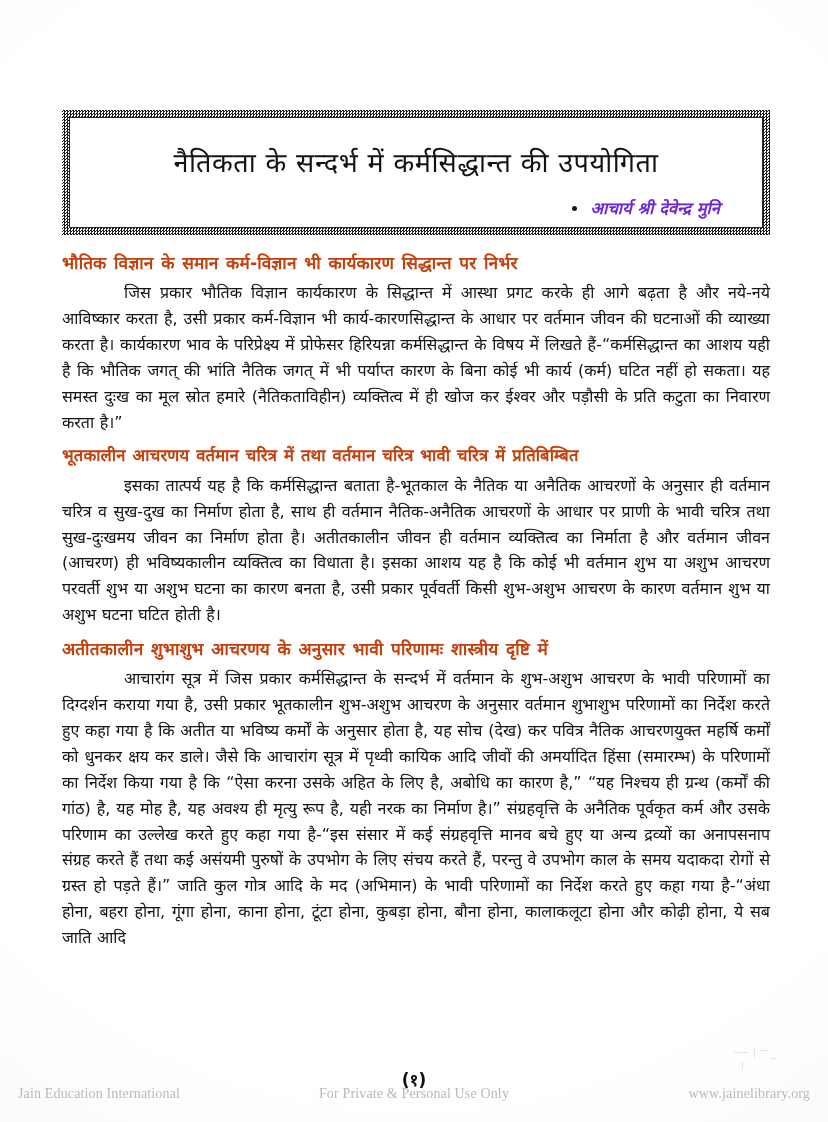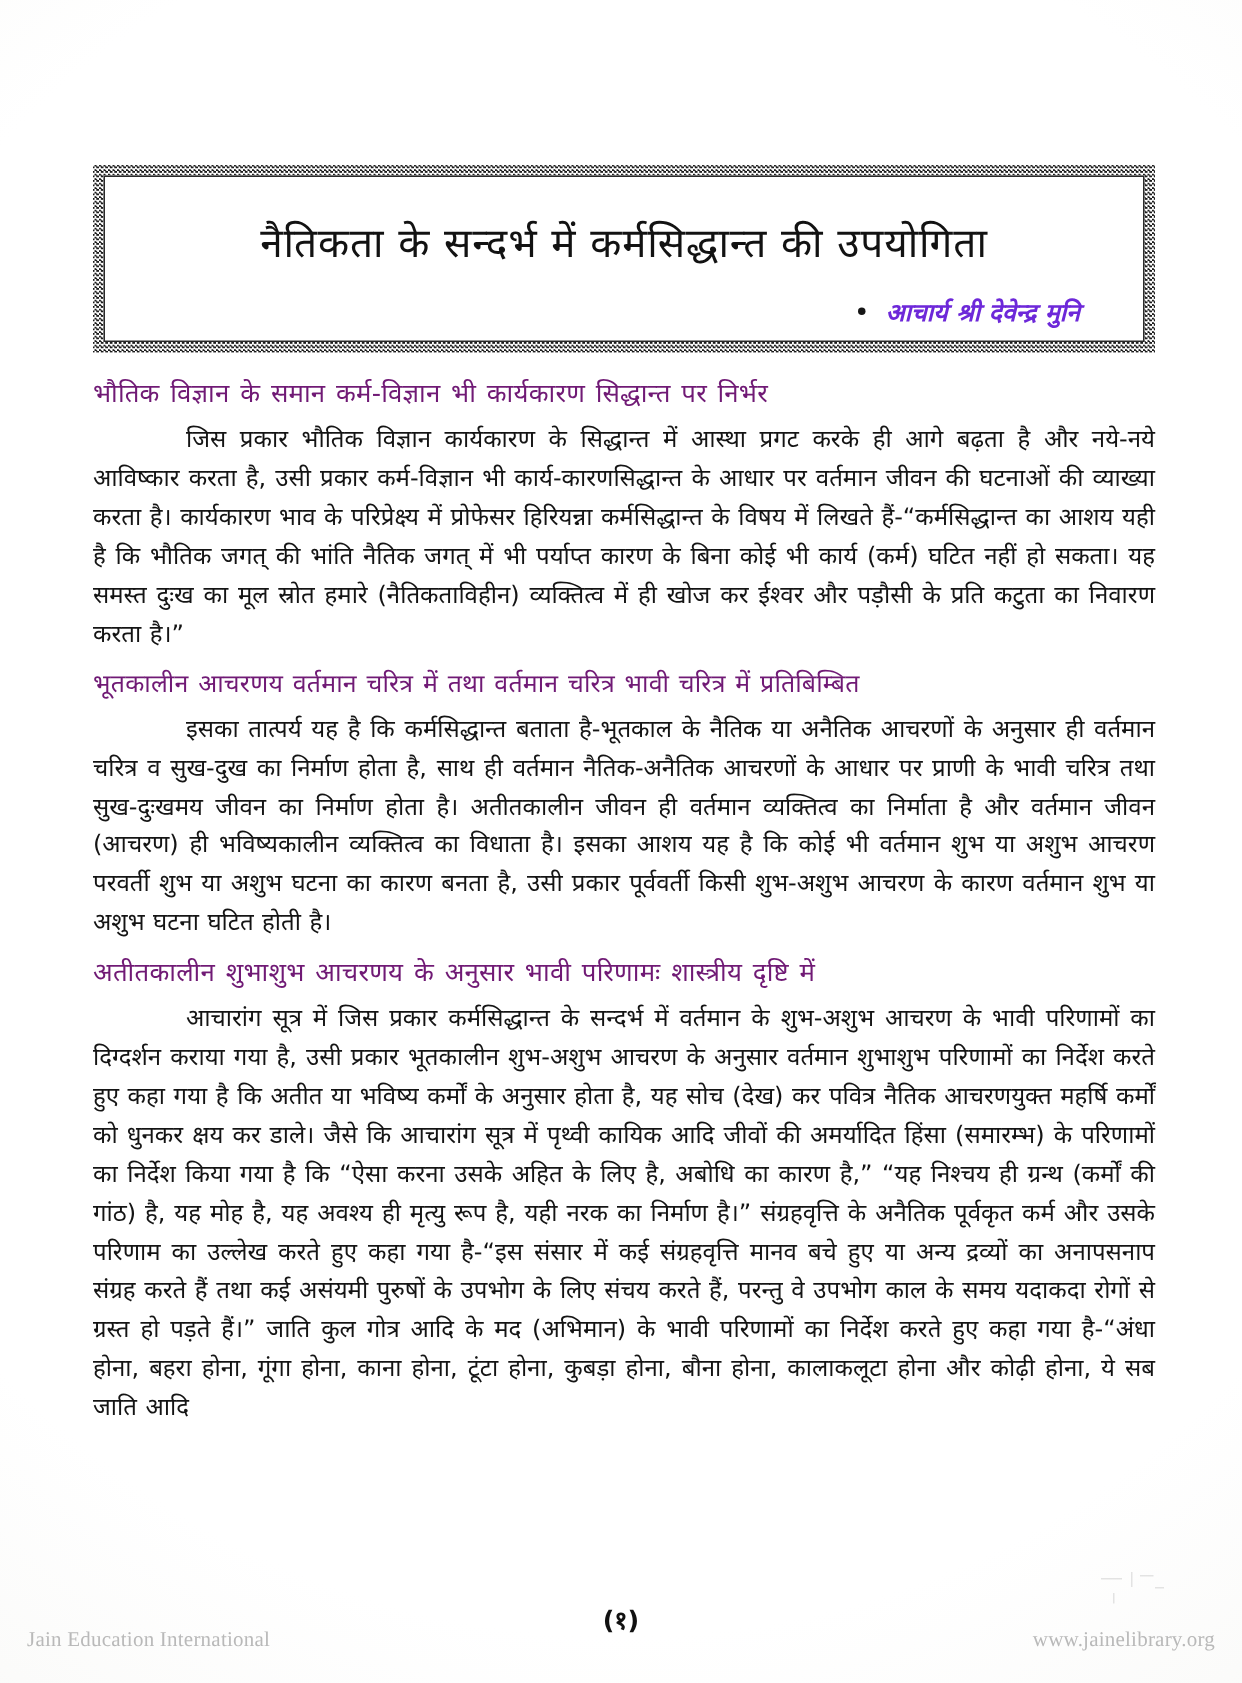--- a/index.html
+++ b/index.html
@@ -92,22 +92,22 @@
   
   .content {
     position: absolute;
     left: 62px;
     top: 252px;
     width: 708px;
   }
   h2.section-heading {
     font-family: "DejaVu Sans", sans-serif;
     font-size: 17.2px;
-    font-weight: 400;
-    color: #701a75;
+    font-weight: 700;
+    color: #c2410c;
     margin: 0 0 6px 0;
     line-height: 1.28;
     letter-spacing: 0.15px;
     word-spacing: 1.5px;
   }
   .section-heading.h-tight {
     font-size: 16.6px;
     word-spacing: 1px;
   }
   p.para {
@@ -218,16 +218,17 @@
   <div class="scan-artifact">
     <span class="sa1"></span>
       <span class="sa2"></span>
       <span class="sa3"></span>
     <span class="sa4"></span>
       <span class="sa5"></span>
   </div>
 
   <div class="footer">
     <div class="footer-left">Jain Education International</div>
+    <div class="footer-center">For Private &amp; Personal Use Only</div>
     <div class="footer-right">www.jainelibrary.org</div>
   </div>
 
 </div>
 
 </body></html>

